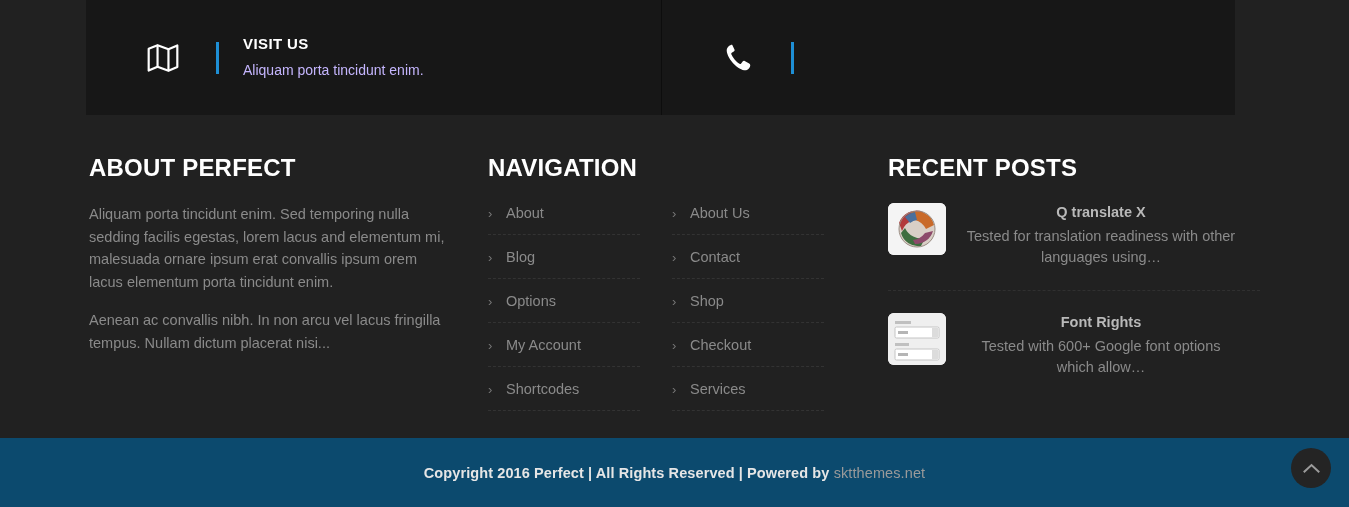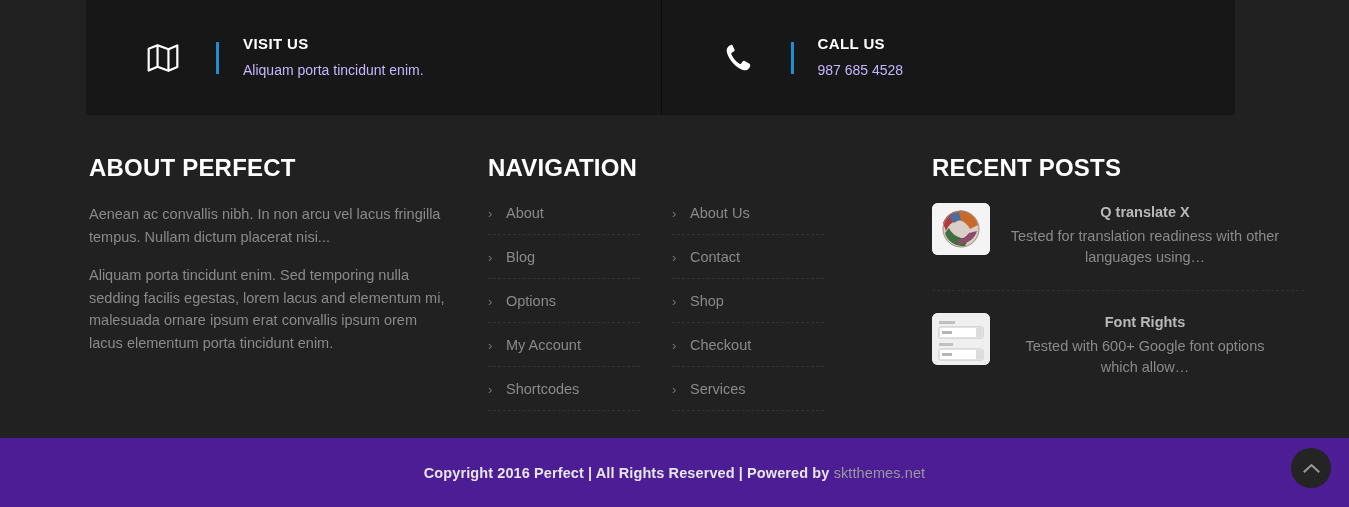--- a/index.html
+++ b/index.html
@@ -63,21 +63,21 @@
 
   
   .columns {
     position: absolute;
     left: 0; top: 115px;
     width: 1349px; height: 323px;
   }
   .col { position: absolute; top: 0; }
   .col-about { left: 89px; width: 360px; }
   .col-nav   { left: 488px; width: 350px; }
-  .col-posts { left: 932px; width: 372px; }
+  .col-posts { left: 888px; width: 372px; }
 
   .widget-title {
     color: #ffffff;
     font-size: 24px;
     font-weight: bold;
     letter-spacing: 0.2px;
     line-height: 26px;
     margin-top: 40px;
     margin-bottom: 22px;
   }
@@ -140,21 +140,21 @@
     line-height: 21px;
     margin-top: 5px;
     max-width: 272px;
   }
 
   
   .bottom-bar {
     position: absolute;
     left: 0; top: 438px;
     width: 1349px; height: 69px;
-    background: #4c1d95;
+    background: #0c4a6e;
     display: flex;
     align-items: center;
     justify-content: center;
   }
   .copyright {
     color: #e6e6e6;
     font-size: 14.5px;
     font-weight: bold;
     letter-spacing: 0.1px;
   }
@@ -196,34 +196,30 @@
     </div>
 
 
     <div class="contact-block">
       <span class="contact-icon">
         <svg width="28" height="30" viewBox="0 0 20 22" fill="#ffffff">
           <path d="M5.6 1.2 C4.1 1.2 2.2 2.8 1.8 4.6 C1.3 7 3.2 11.4 6.4 14.8 C9.6 18.2 13.7 20.4 16 20 C17.8 19.7 19 17.9 19 16.4 C19 15.8 18.7 15.4 18.2 15.1 L14.9 13.2 C14.3 12.9 13.8 13.1 13.4 13.6 L12.3 15 C12 15.4 11.6 15.5 11.1 15.2 C9.9 14.5 8.6 13.4 7.5 12.1 C6.4 10.8 5.6 9.5 5.1 8.3 C4.9 7.8 5 7.4 5.4 7.1 L6.9 6.2 C7.5 5.9 7.7 5.4 7.4 4.8 L6 1.9 C5.9 1.4 5.8 1.2 5.6 1.2 Z"></path>
         </svg>
       </span>
       <span class="accent-bar"></span>
-      <div class="contact-text">
-        <div class="contact-title">CALL US</div>
-        <div class="contact-sub">987 685 4528</div>
-      </div>
     </div>
 
   </div>
 
   <div class="columns">
 
     <div class="col col-about">
       <div class="widget-title">ABOUT PERFECT</div>
+      <p class="about-p">Aliquam porta tincidunt enim. Sed temporing nulla sedding facilis egestas, lorem lacus and elementum mi, malesuada ornare ipsum erat convallis ipsum orem lacus elementum porta tincidunt enim.</p>
       <p class="about-p">Aenean ac convallis nibh. In non arcu vel lacus fringilla tempus. Nullam dictum placerat nisi...</p>
-      <p class="about-p">Aliquam porta tincidunt enim. Sed temporing nulla sedding facilis egestas, lorem lacus and elementum mi, malesuada ornare ipsum erat convallis ipsum orem lacus elementum porta tincidunt enim.</p>
     </div>
 
     <div class="col col-nav">
       <div class="widget-title">NAVIGATION</div>
       <div class="nav-wrap">
         <ul class="nav-list">
           <li class="nav-item">
             <span class="chev">›</span>
             <span>About</span>
           </li>

